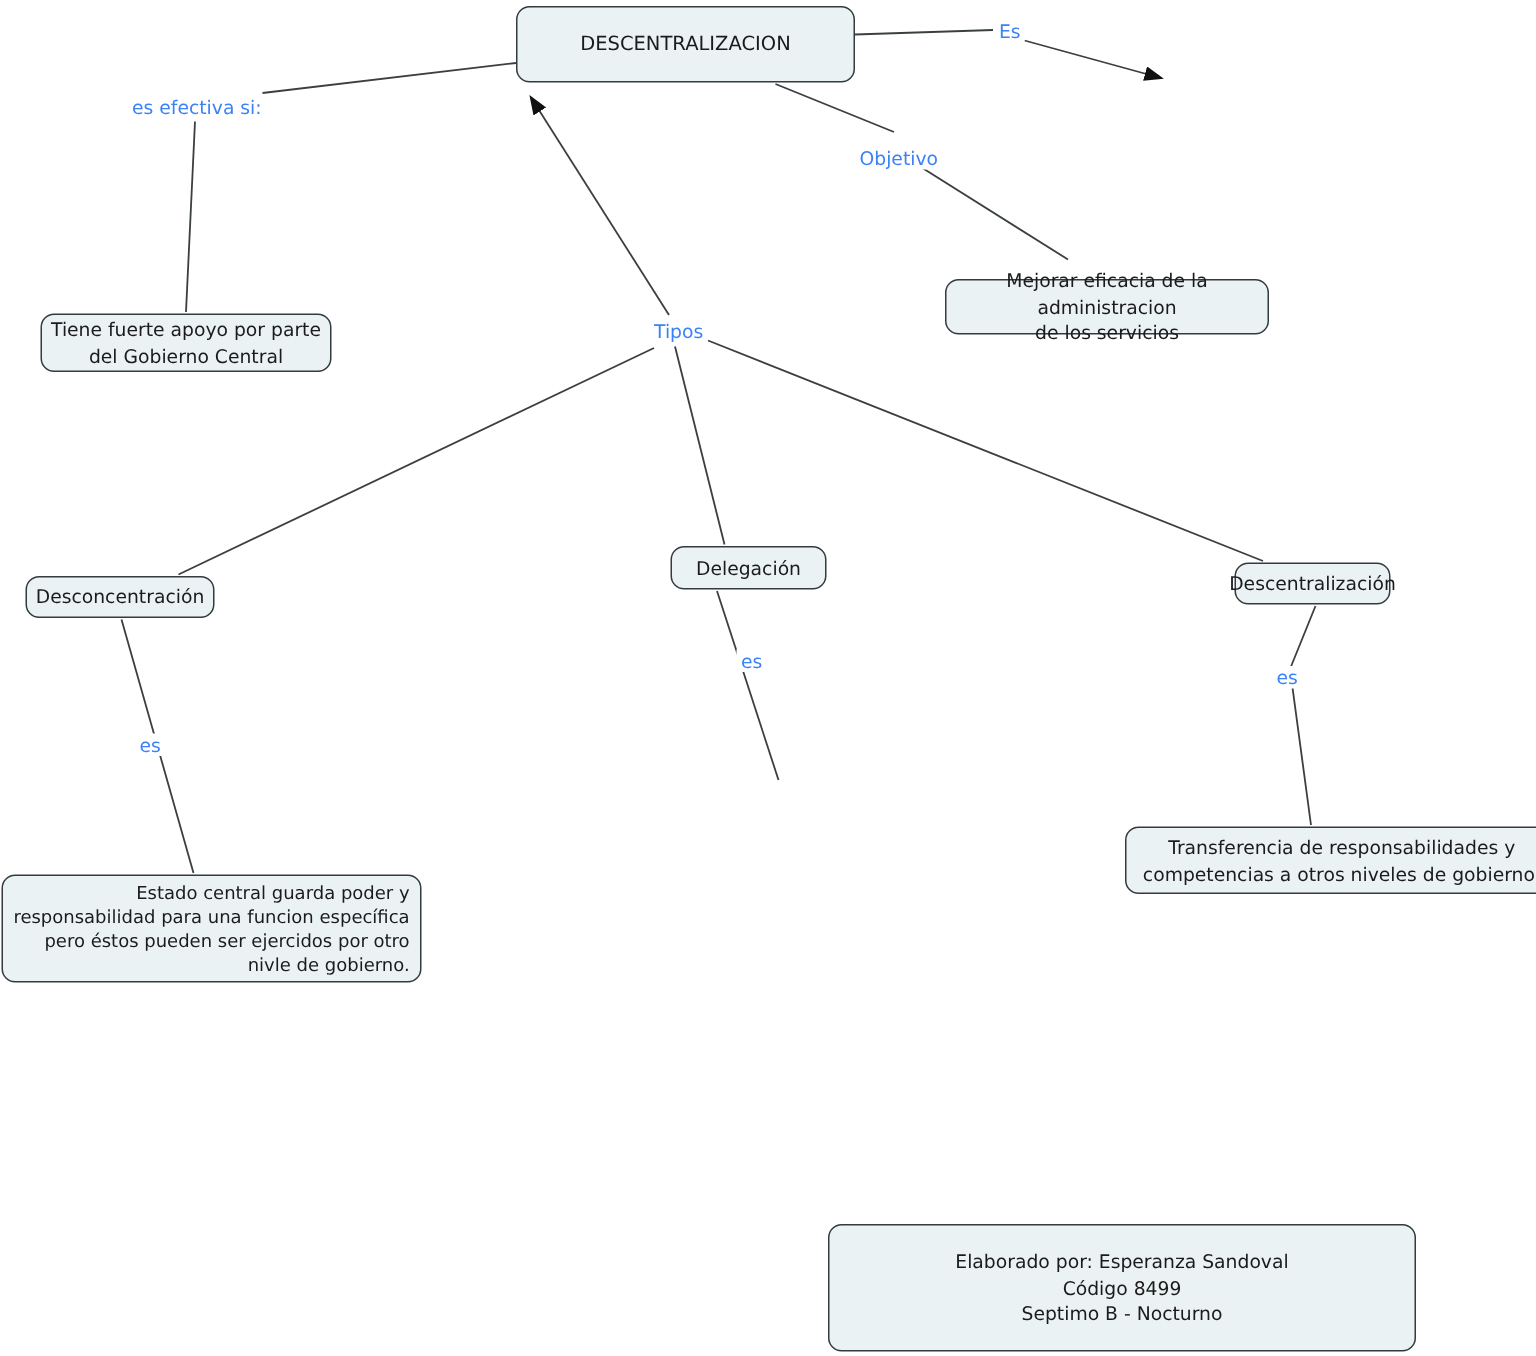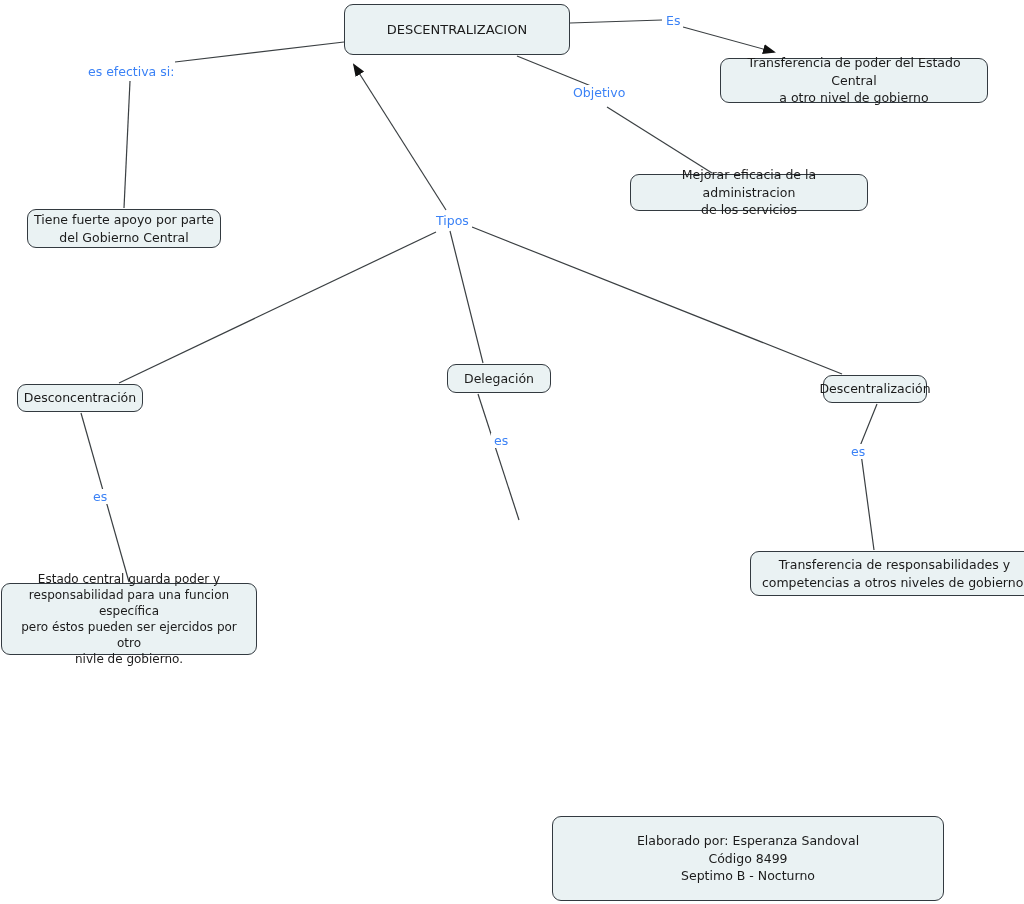--- a/index.html
+++ b/index.html
@@ -43,32 +43,32 @@
     background: #ffffff;
     padding: 0 3px;
     font-size: 12.5px;
     line-height: 15px;
     color: #3b82f6;
     white-space: nowrap;
   }
   
   #n-main        { left: 344px; top: 4px;   width: 226px; height: 51px; font-size: 13px; }
   #n-transf-poder{ left: 720px; top: 58px;  width: 268px; height: 45px; }
-  #n-mejorar     { left: 630px; top: 174px; width: 238px; height: 37px; }
+  #n-mejorar     { left: 630px; top: 186px; width: 216px; height: 37px; }
   #n-tiene       { left: 27px;  top: 209px; width: 194px; height: 39px; }
   #n-desconc     { left: 17px;  top: 384px; width: 126px; height: 28px; }
   #n-deleg       { left: 447px; top: 364px; width: 104px;  height: 29px; }
   #n-descen      { left: 823px; top: 375px; width: 104px; height: 28px; }
   #n-delega      { left: 363px; top: 521px; width: 324px; height: 28px; font-size: 12px; }
   #n-transf-resp { left: 750px; top: 551px; width: 289px; height: 45px; }
-  #n-estado      { left: 1px;   top: 583px; width: 256px; height: 72px; line-height: 16px; font-size: 12px; }
+  #n-estado      { left: 1px;   top: 583px; width: 280px; height: 72px; line-height: 16px; font-size: 12px; text-align: right; }
   #n-credits     { left: 552px; top: 816px; width: 392px; height: 85px; }
   
   #l-es         { left: 663px; top: 13px; }
-  #l-objetivo   { left: 570px; top: 85px; }
+  #l-objetivo   { left: 570px; top: 98px; }
   #l-esefectiva { left: 85px;  top: 64px; }
   #l-tipos      { left: 433px; top: 213px; }
   #l-es-left    { left: 90px;  top: 489px; }
   #l-es-mid     { left: 491px; top: 433px; }
   #l-es-right   { left: 848px; top: 444px; }
 </style>
 </head>
 <body>
 
 <div class="canvas">
@@ -104,22 +104,20 @@
       <path d="M81,413 L129,582"></path>
 
       <path d="M478,394 L519,520"></path>
 
       <path d="M877,404 L860,446 L874,550"></path>
     </g>
   </svg>
 
   <div class="node" id="n-main">DESCENTRALIZACION</div>
 
-  <div class="node" id="n-transf-poder">Transferencia de poder del Estado Central
-a otro nivel de gobierno</div>
 
   <div class="node" id="n-mejorar">Mejorar eficacia de la administracion
 de los servicios</div>
 
   <div class="node" id="n-tiene">Tiene fuerte apoyo por parte
 del Gobierno Central</div>
 
   <div class="node" id="n-desconc">Desconcentración</div>
 
   <div class="node" id="n-deleg">Delegación</div>

